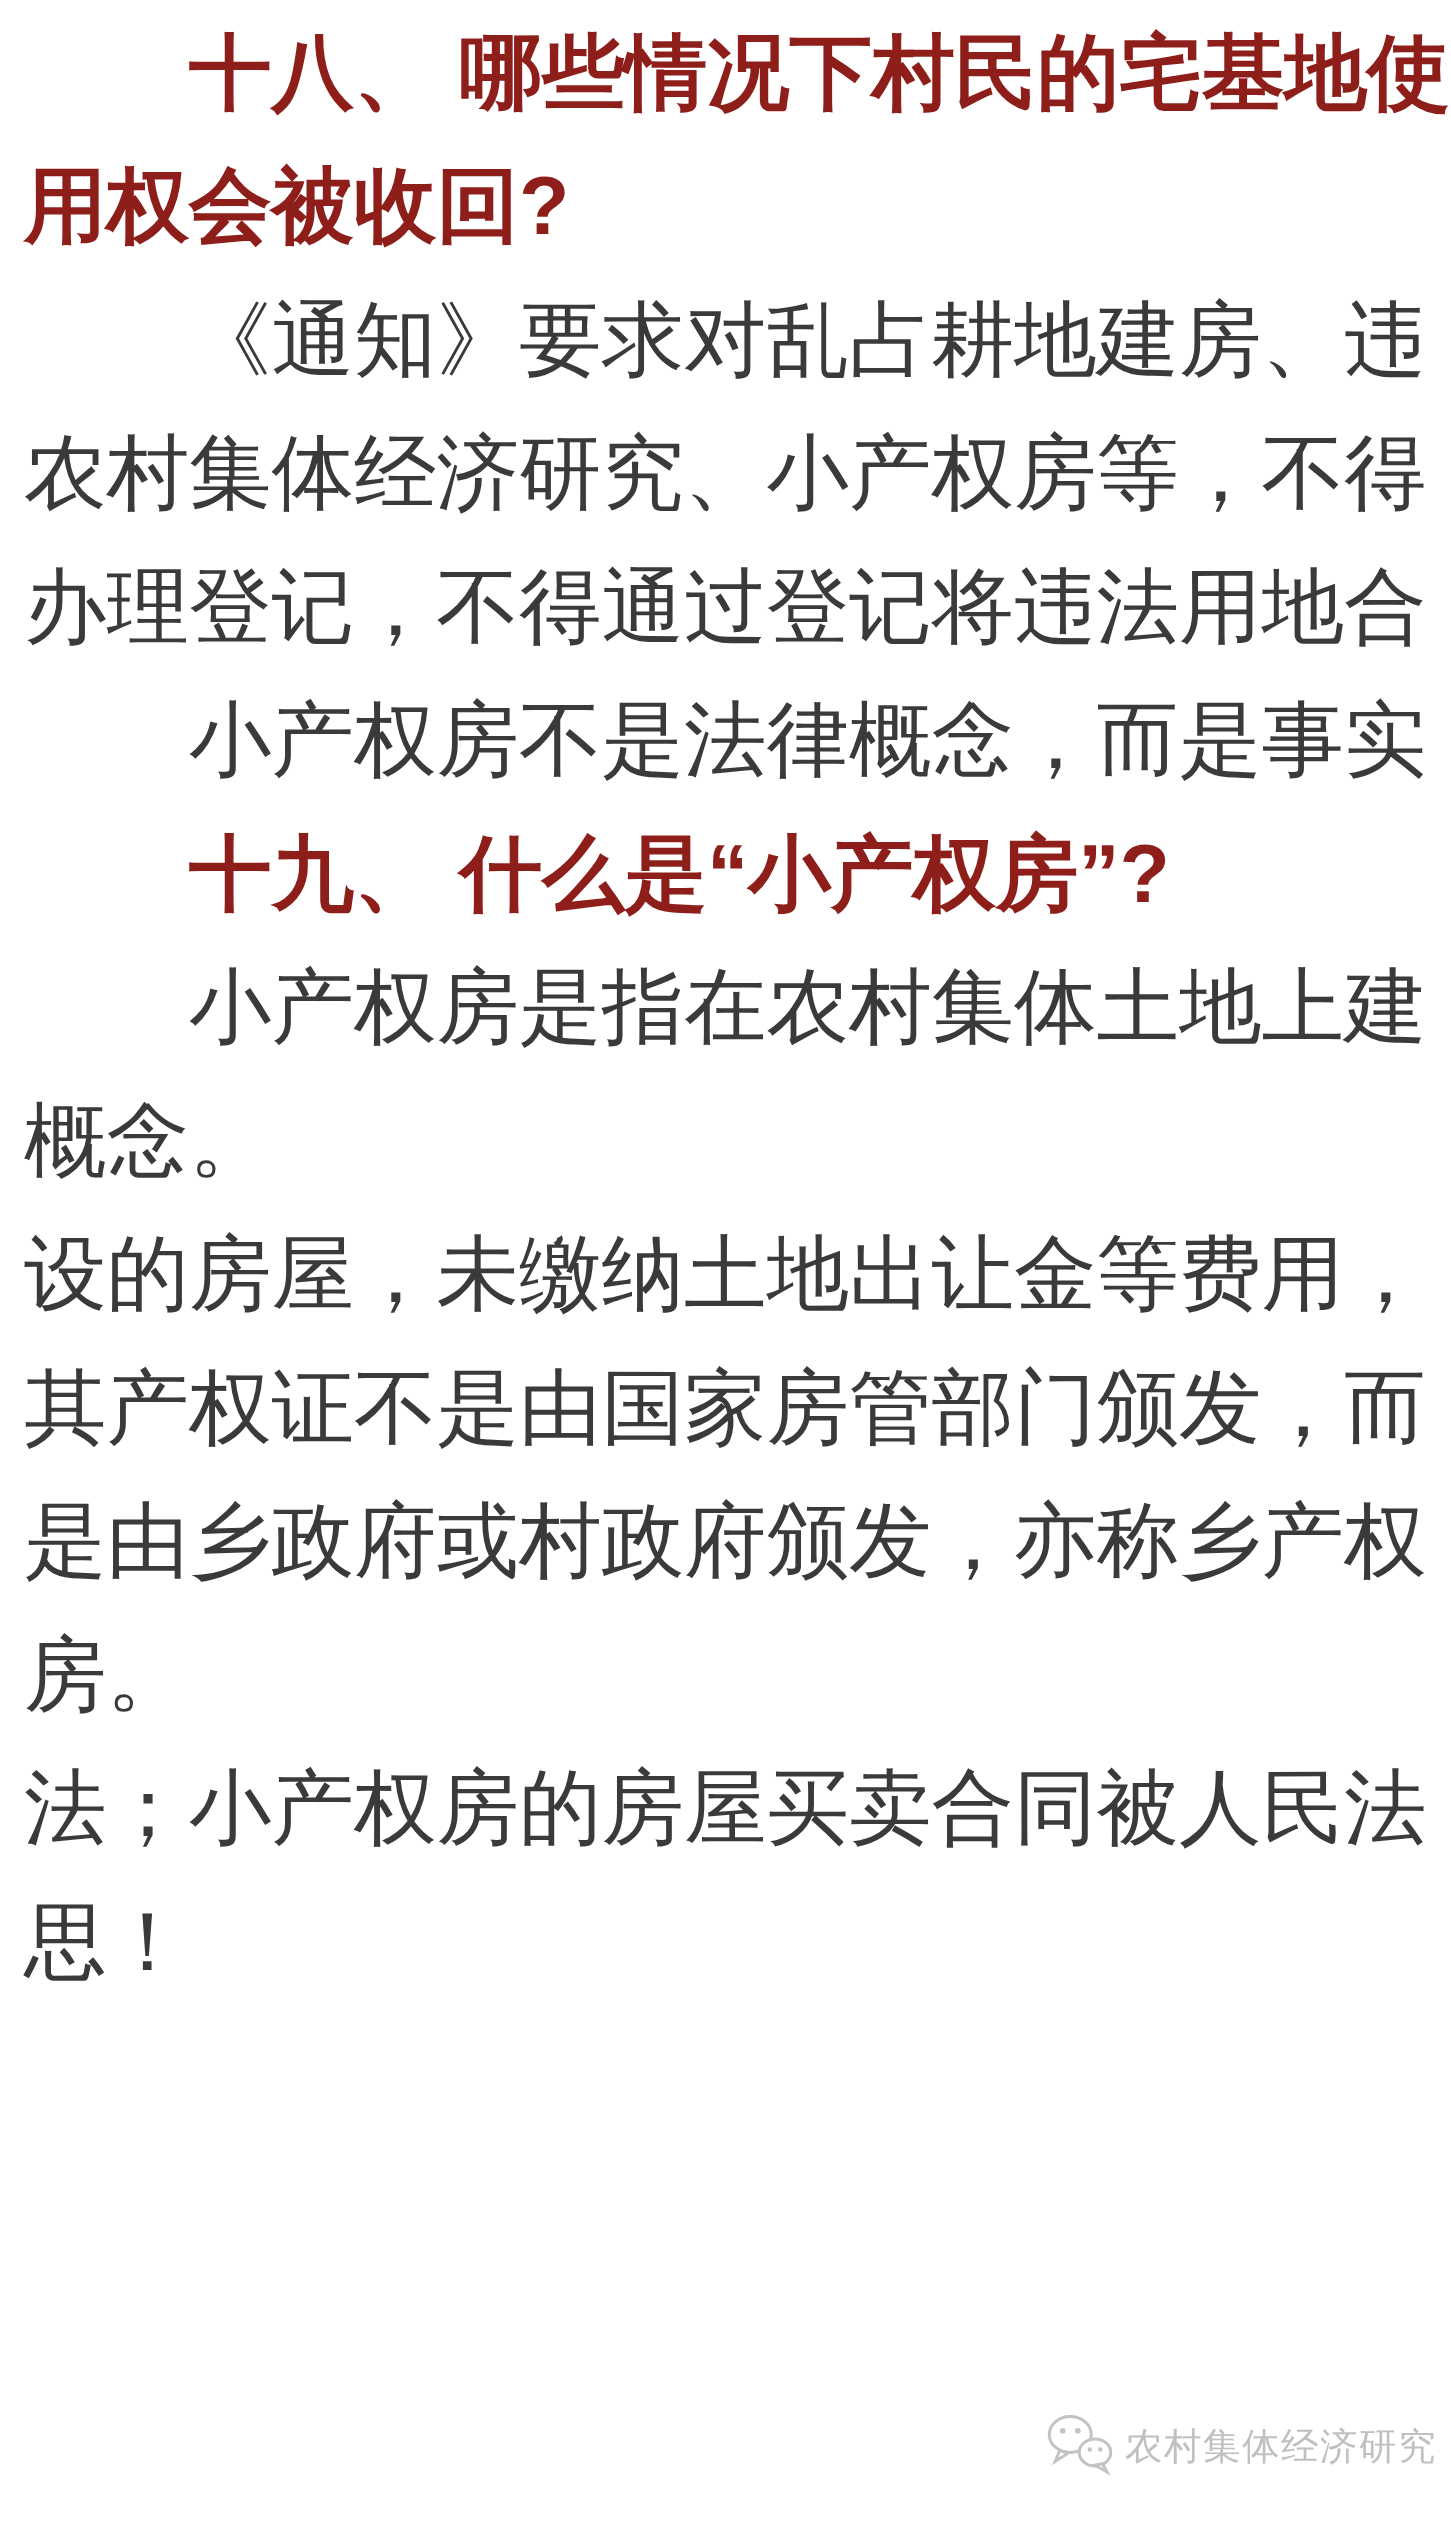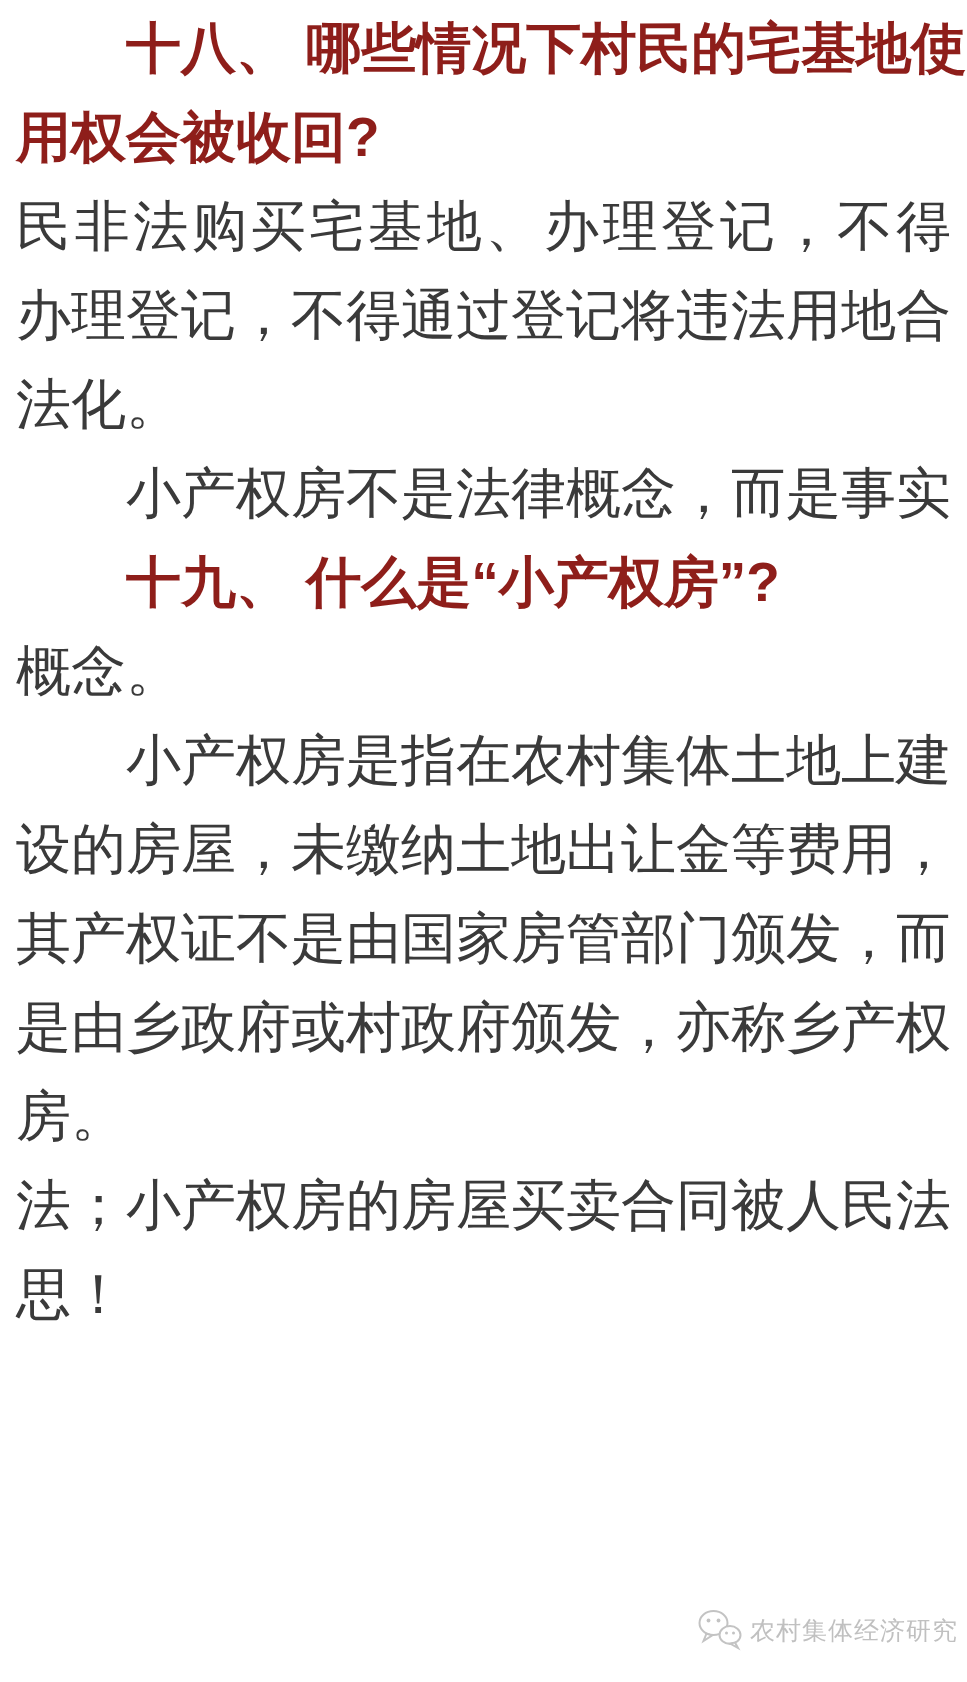--- a/index.html
+++ b/index.html
@@ -72,27 +72,27 @@
     text-shadow: 1px 1px 0 #ffffff;
   }
 </style>
 </head>
 <body>
 
 <div class="page">
   <div class="content" id="content">
       <div class="line heading first">十八、 哪些情况下村民的宅基地使</div>
       <div class="line heading last">用权会被收回?</div>
-      <div class="line body">民非法购买宅基地、办理登记，不得</div>
+      <div class="line body first">《通知》要求对乱占耕地建房、违</div>
+      <div class="line body">农村集体经济研究、小产权房等，不得</div>
       <div class="line body">办理登记，不得通过登记将违法用地合</div>
-      <div class="line body last">法化。</div>
       <div class="line body first">小产权房不是法律概念，而是事实</div>
       <div class="line heading first last">十九、 什么是“小产权房”?</div>
+      <div class="line body first">小产权房是指在农村集体土地上建</div>
       <div class="line body last">概念。</div>
-      <div class="line body first">小产权房是指在农村集体土地上建</div>
       <div class="line body">设的房屋，未缴纳土地出让金等费用，</div>
       <div class="line body">其产权证不是由国家房管部门颁发，而</div>
       <div class="line body">是由乡政府或村政府颁发，亦称乡产权</div>
       <div class="line body last">房。</div>
       <div class="line body">法；小产权房的房屋买卖合同被人民法</div>
       <div class="line body last">思！</div>
     </div>
 
   <div class="watermark">
     <svg class="wm-icon" viewBox="0 0 46 44" aria-hidden="true">

